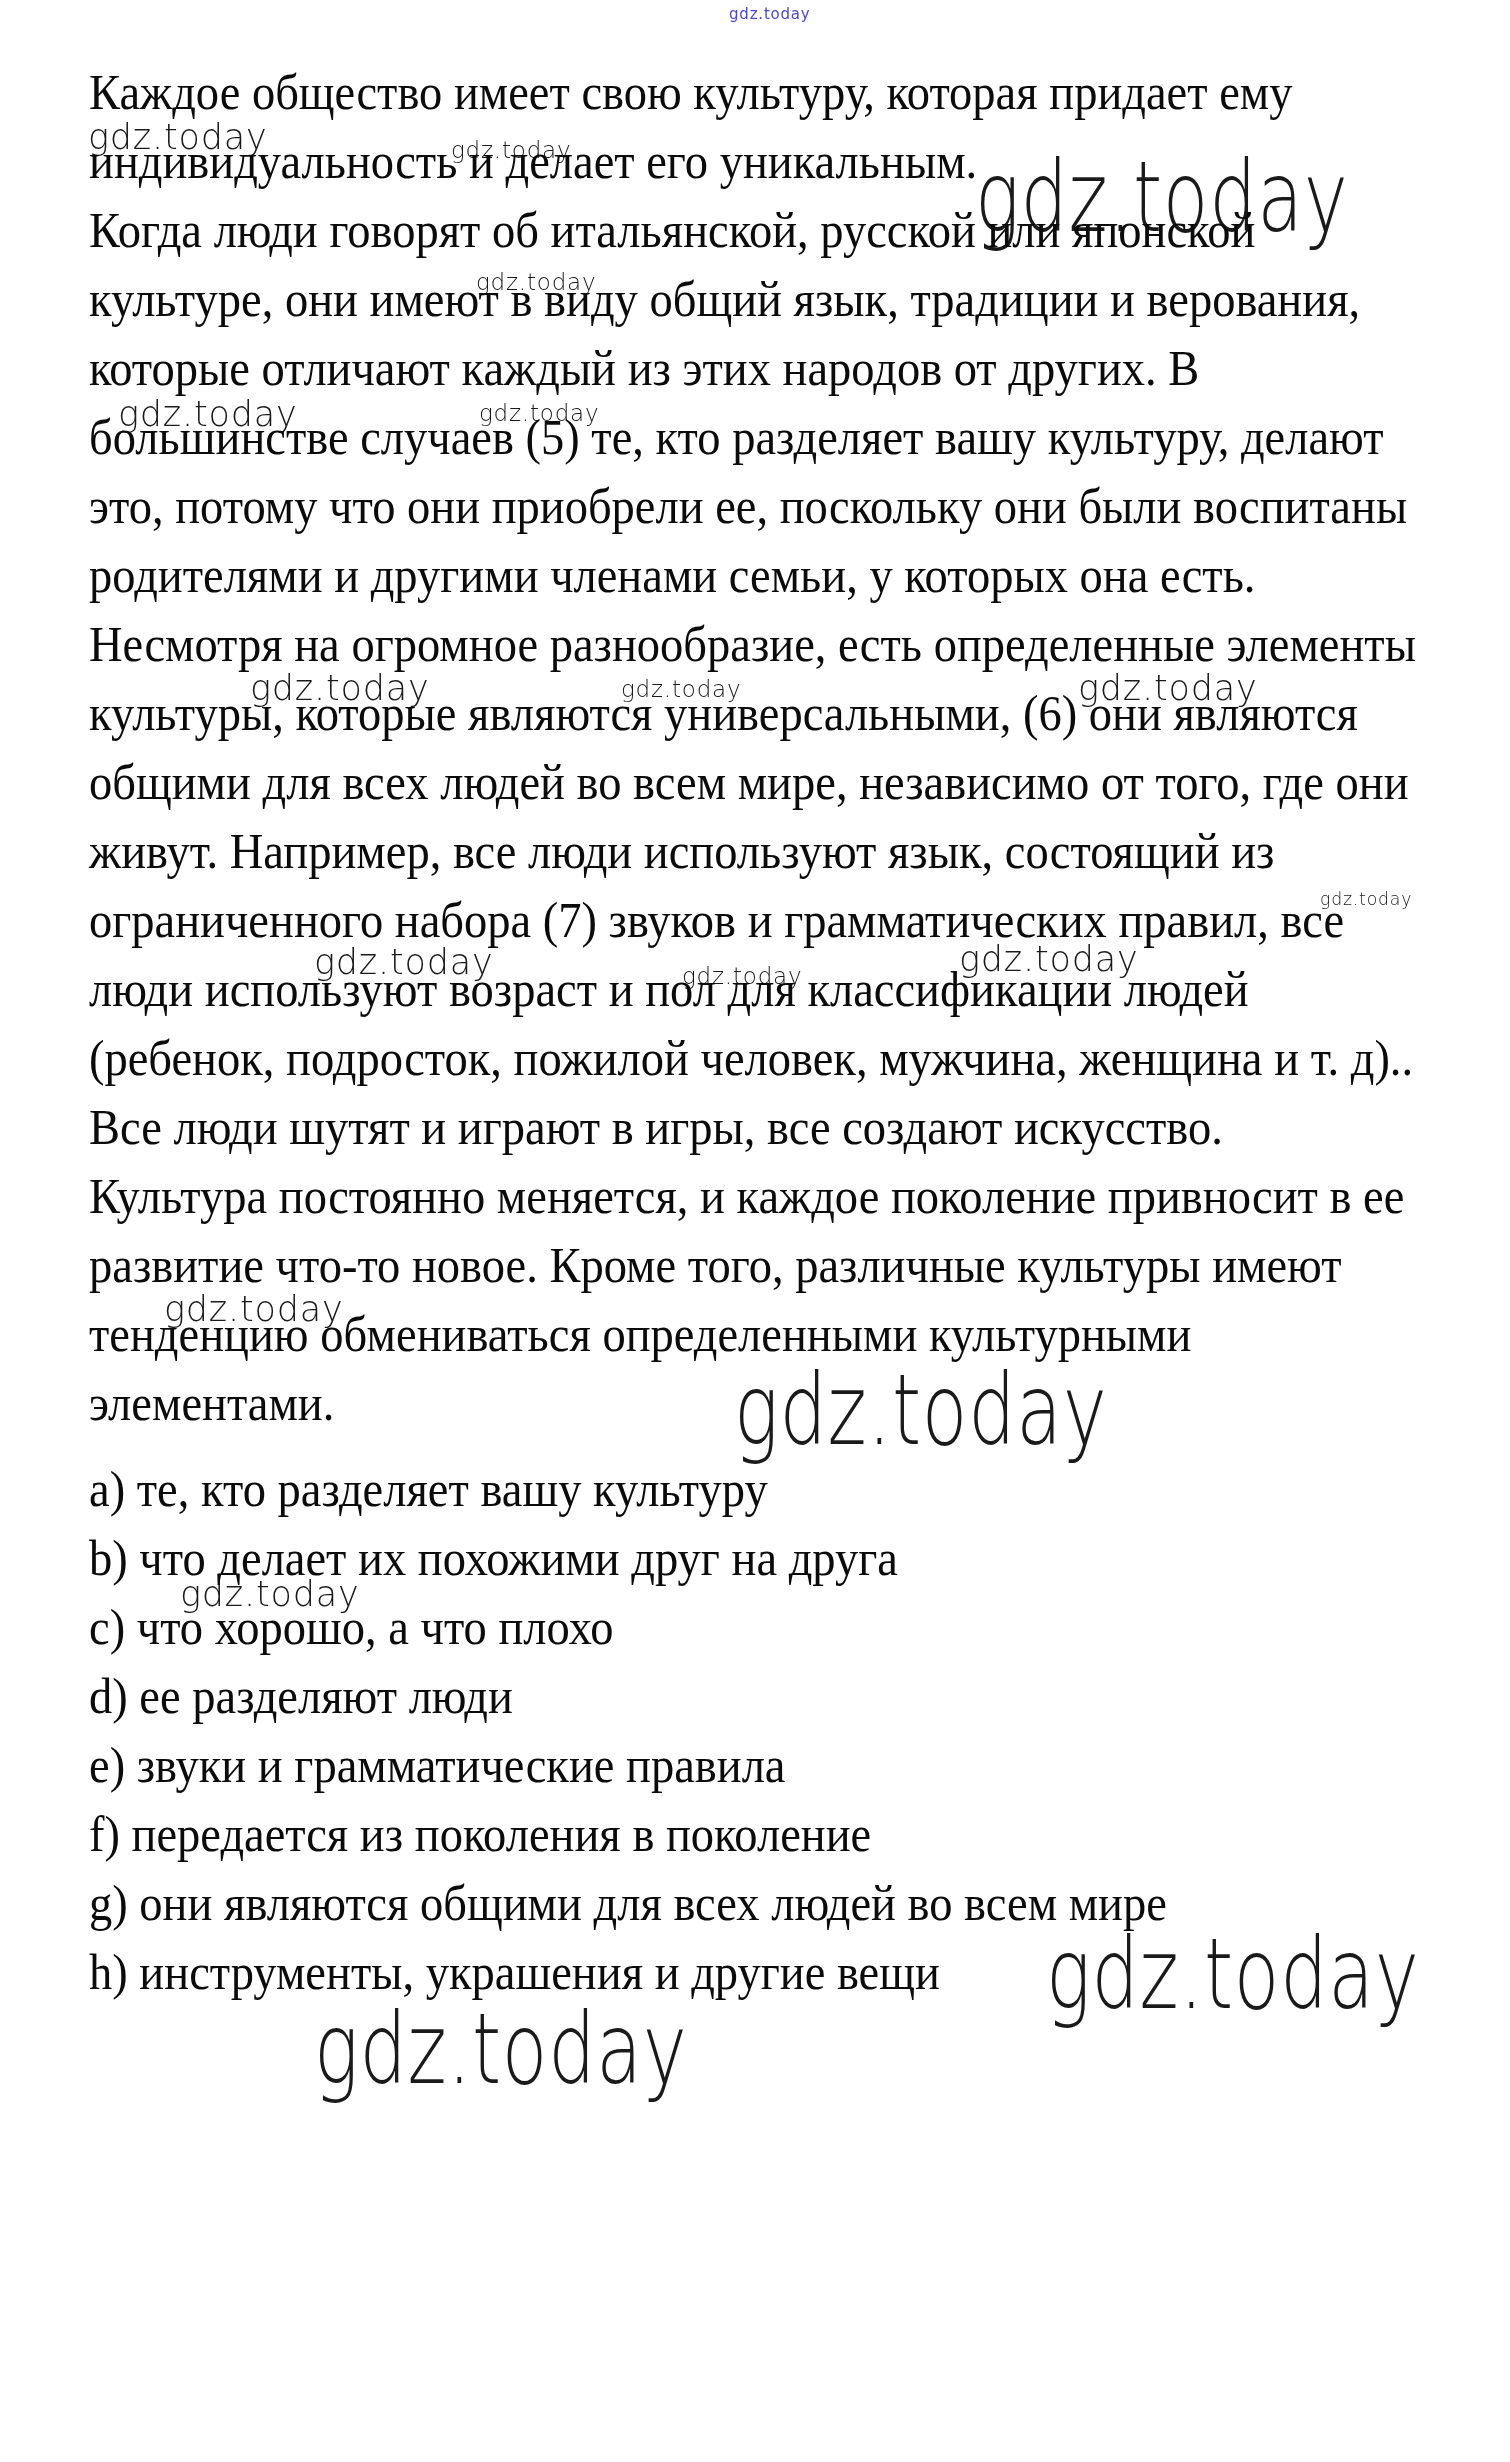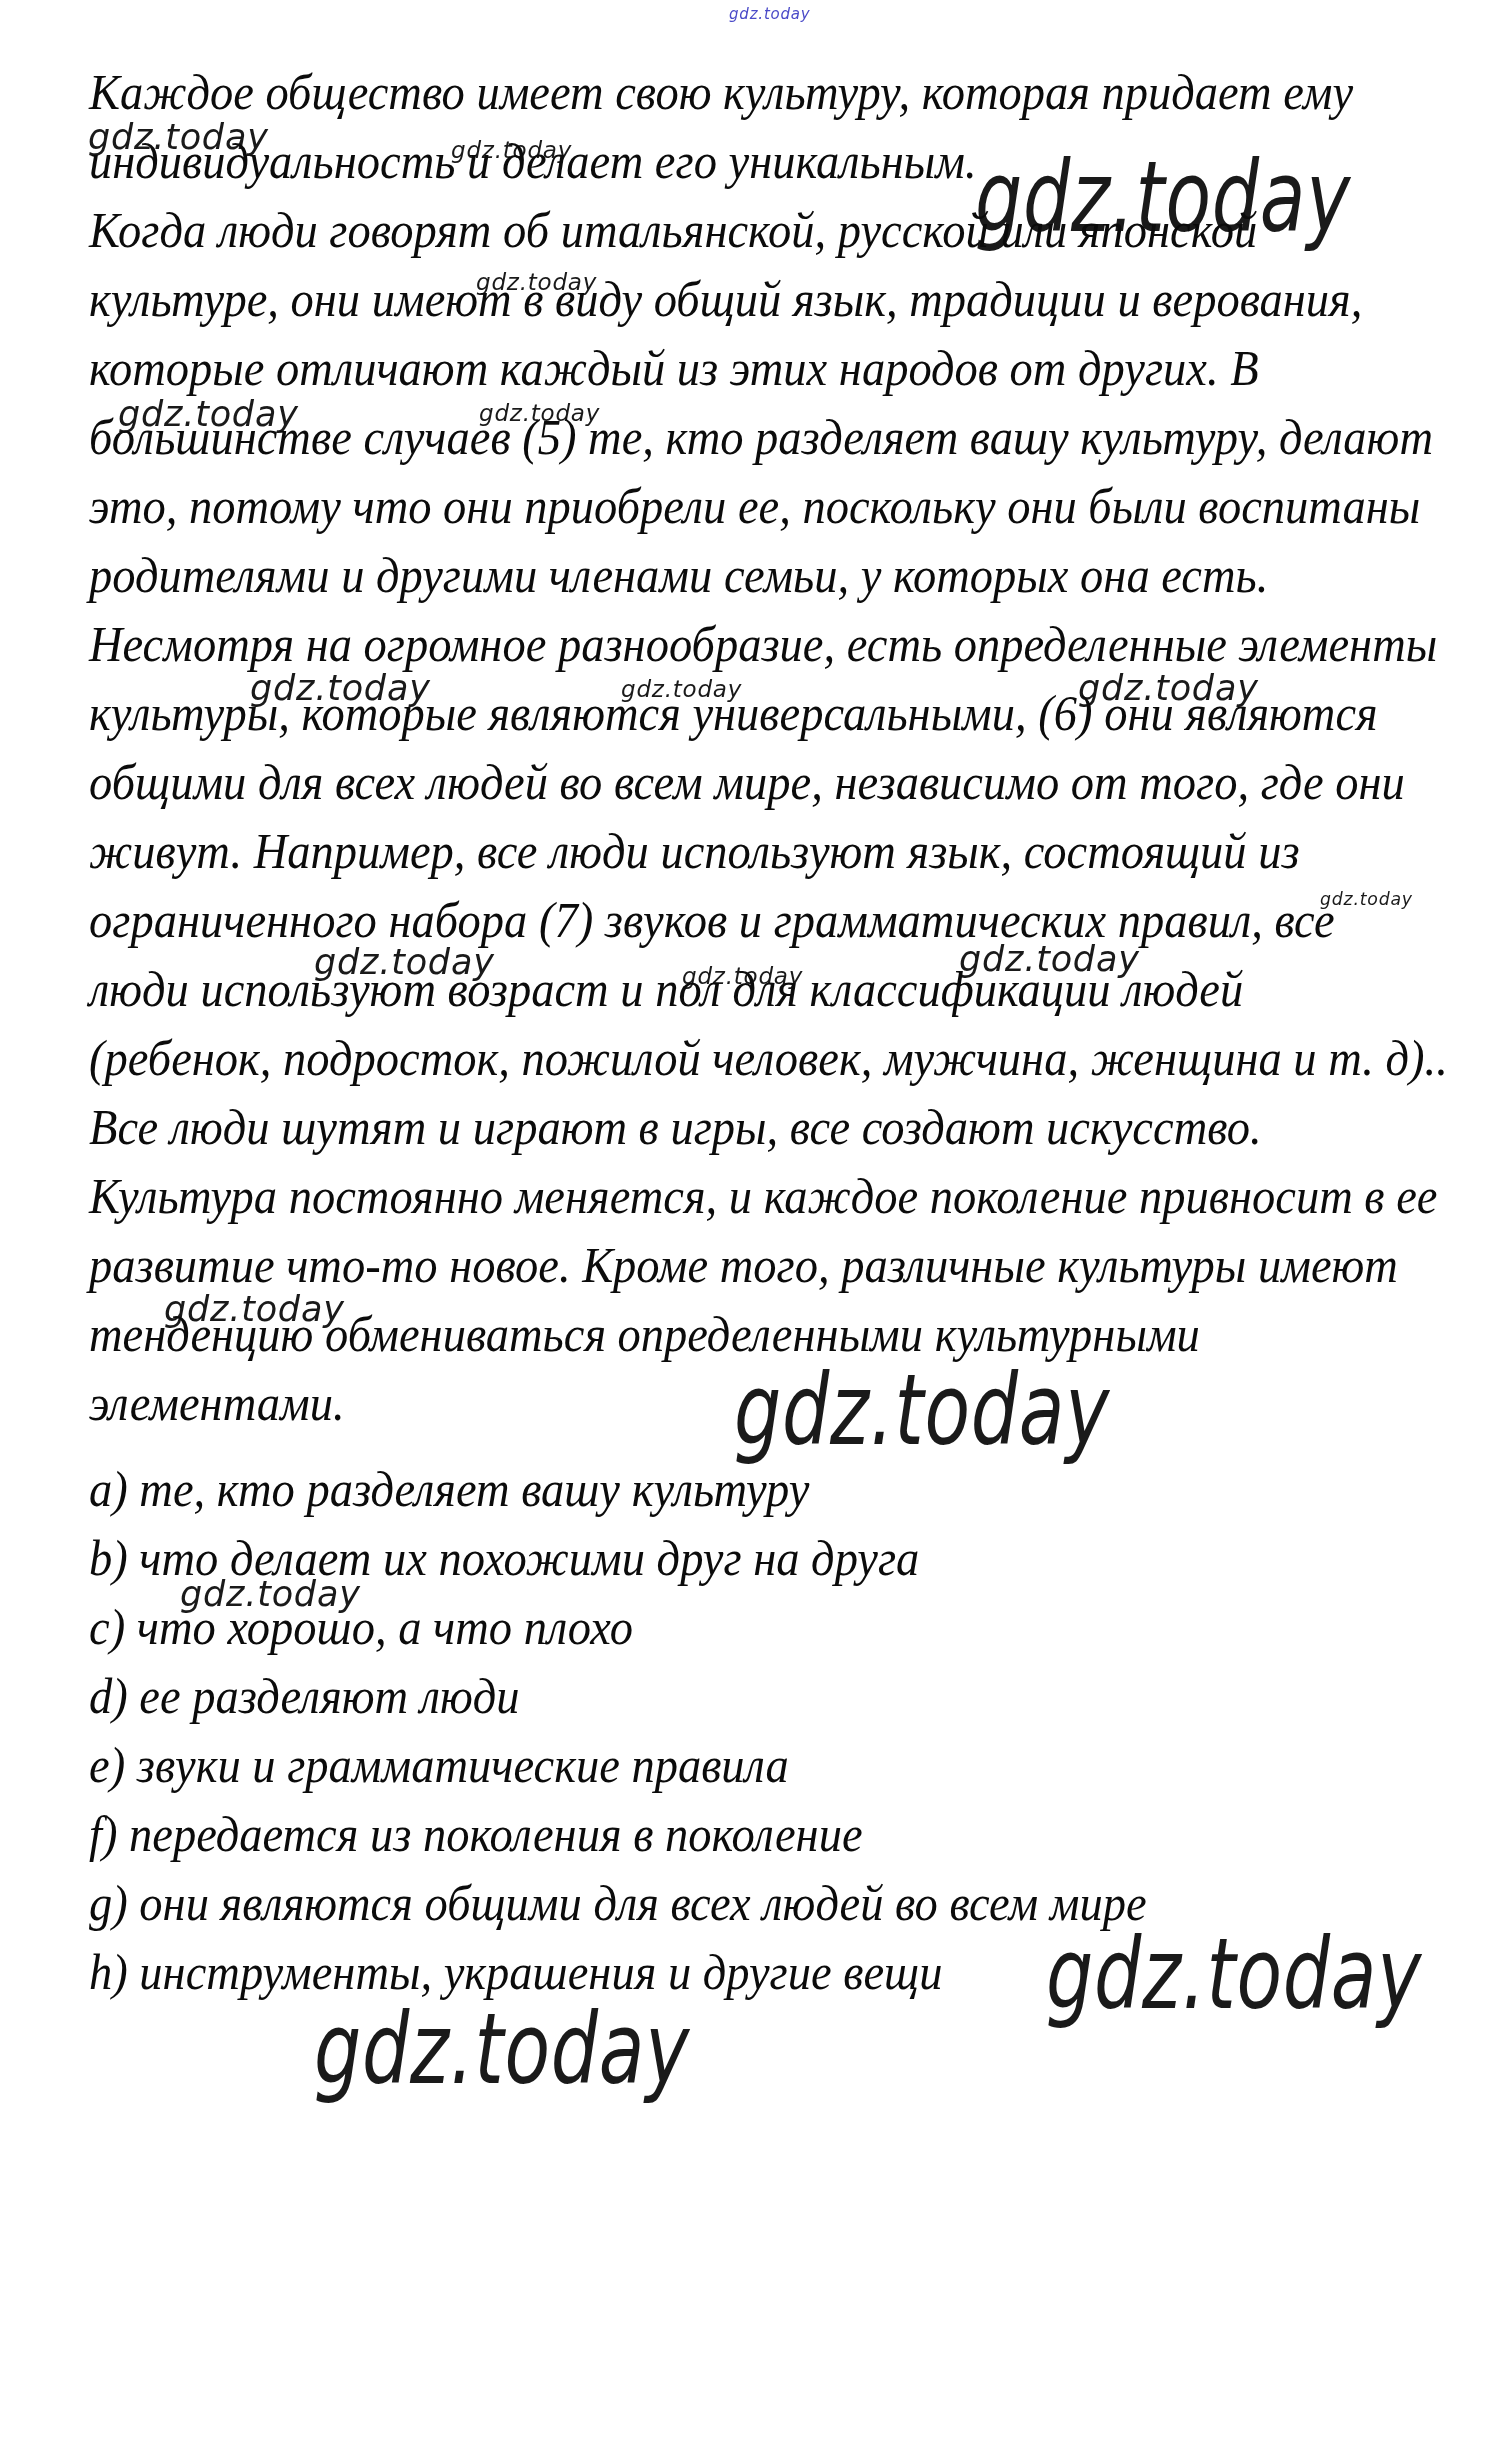--- a/index.html
+++ b/index.html
@@ -4,21 +4,20 @@
 <style>
   html, body { margin: 0; padding: 0; background: #ffffff; }
   .page {
     position: relative;
     width: 1510px;
     height: 2462px;
     background: #ffffff;
     overflow: hidden;
     font-family: "Liberation Serif", serif;
     color: #0b0b0b;
-    font-style: italic;
   }
   
   .text-block {
     position: absolute;
     left: 89px;
     font-size: 50px;
     line-height: 69px;
     white-space: nowrap;
     color: #0b0b0b;
   }

